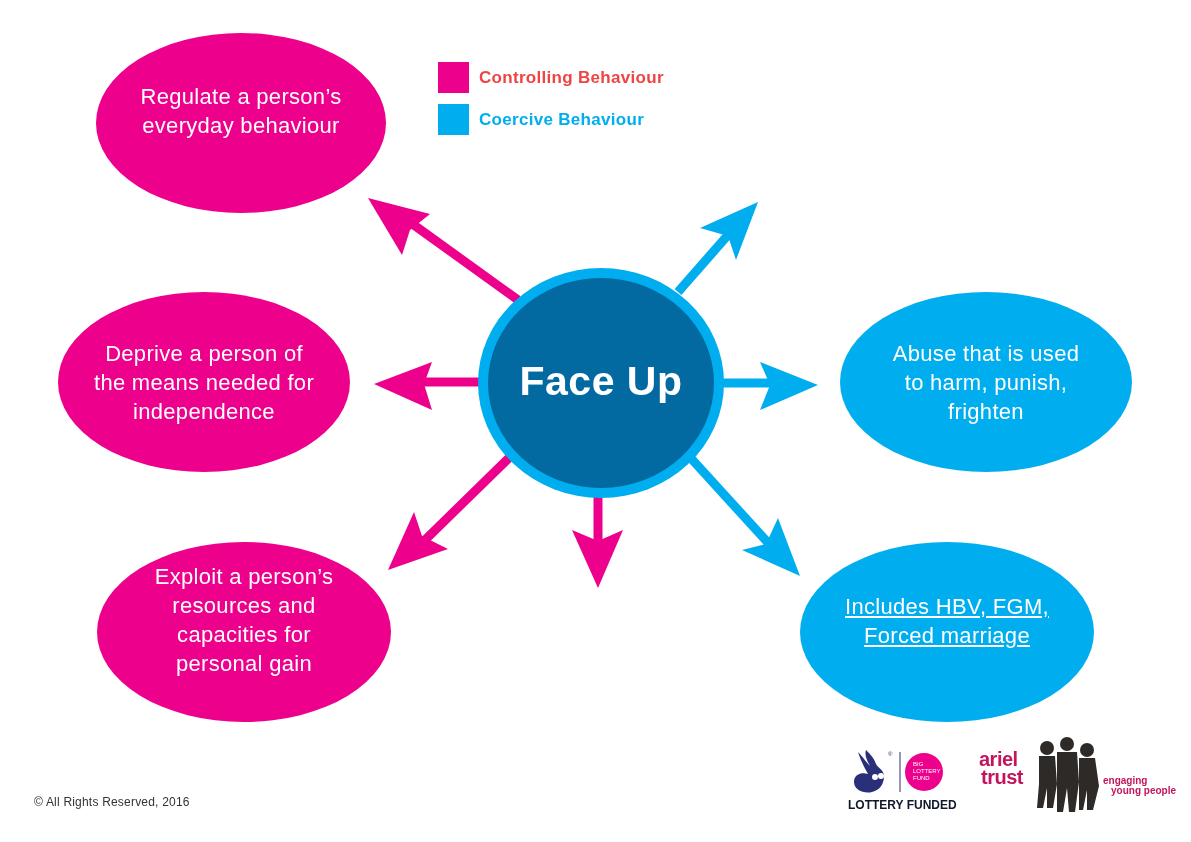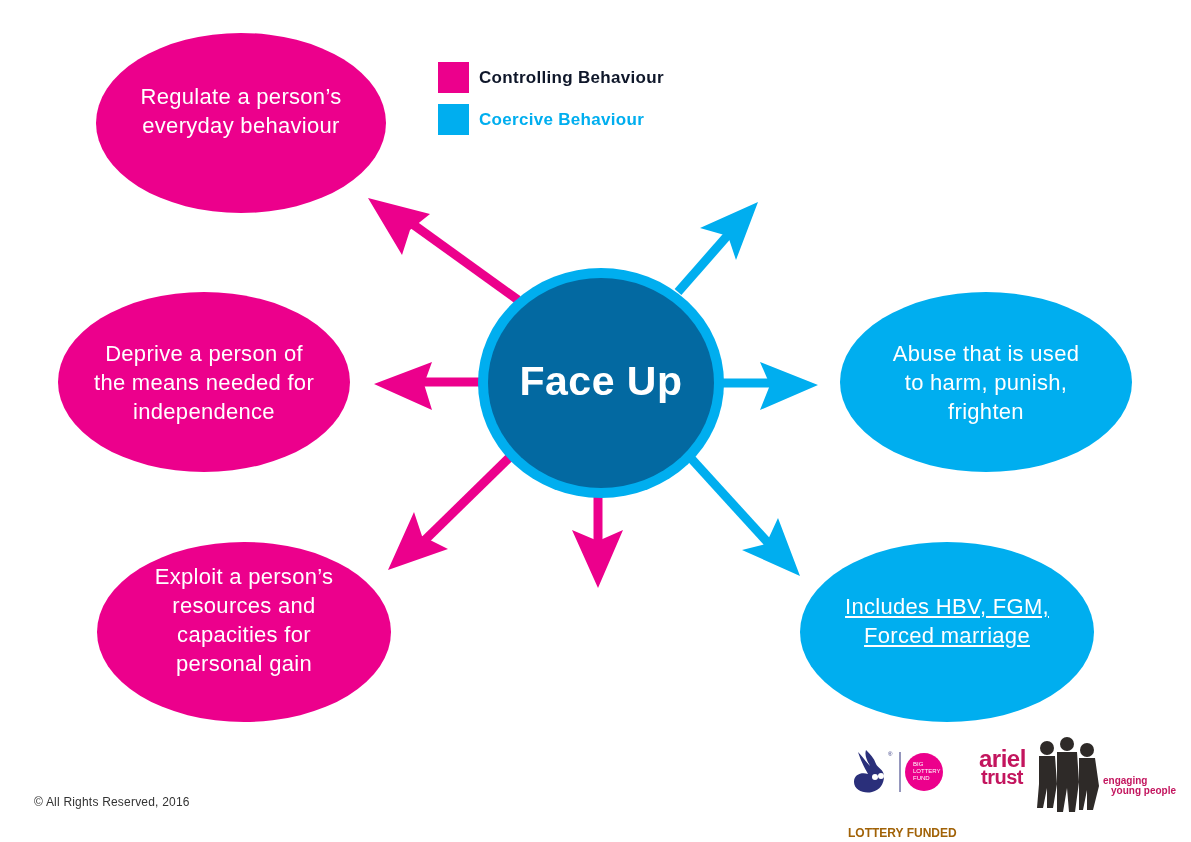--- a/index.html
+++ b/index.html
@@ -99,46 +99,46 @@
 Forced marriage</span>
   </div>
 
   <div id="center-ring"></div>
   <div id="center-node">
     <span id="center-label">Face Up</span>
   </div>
 
   <div class="legend-row" style="top:62px;">
     <div class="legend-swatch" style="background:#ec008c;"></div>
-    <span class="legend-label" style="color:#0f172a;">Controlling Behaviour</span>
+    <span class="legend-label" style="color:#ef4444;">Controlling Behaviour</span>
   </div>
   <div class="legend-row" style="top:104px;">
     <div class="legend-swatch" style="background:#00aeef;"></div>
     <span class="legend-label" style="color:#00aeef;">Coercive Behaviour</span>
   </div>
 
   <div id="copyright">© All Rights Reserved, 2016</div>
 
   <div id="lottery-logo">
     <svg width="110" height="70" style="position:absolute;left:0;top:0;">
       <path d="M10 8 C14 20, 18 26, 20 30 C14 28, 6 30, 6 38 C6 46, 16 50, 24 48 C32 46, 36 40, 36 32 C36 26, 30 24, 28 20 C26 14, 22 10, 18 6 C16 12, 20 18, 22 22 C18 18, 14 12, 10 8 Z" fill="#2a2f7a"></path>
       <circle cx="27" cy="33" r="3" fill="#fff"></circle>
       <circle cx="33" cy="32" r="3" fill="#fff"></circle>
       <text x="40" y="12" font-size="6" fill="#2a2f7a" font-family="Liberation Sans, sans-serif">®</text>
       <line x1="52" y1="8" x2="52" y2="48" stroke="#2a2f7a" stroke-width="1"></line>
       <circle cx="76" cy="28" r="19" fill="#ec008c"></circle>
       <text x="65" y="22" font-size="6" fill="#fff" font-family="Liberation Sans, sans-serif">BIG</text>
       <text x="65" y="29" font-size="6" fill="#fff" font-family="Liberation Sans, sans-serif">LOTTERY</text>
       <text x="65" y="36" font-size="6" fill="#fff" font-family="Liberation Sans, sans-serif">FUND</text>
     </svg>
-    <span class="small" style="left:0;top:54px;font-size:12px;font-weight:bold;color:#a16207;white-space:nowrap;margin-top:28px;">LOTTERY FUNDED</span>
+    <span class="small" style="left:0;top:54px;font-size:12px;font-weight:bold;color:#0f172a;white-space:nowrap;">LOTTERY FUNDED</span>
   </div>
 
   <div id="ariel-logo">
-    <span class="small" style="left:4px;top:14px;font-size:24px;font-weight:bold;color:#c3155e;line-height:18px;letter-spacing:-0.5px;">ariel</span>
+    <span class="small" style="left:4px;top:14px;font-size:20px;font-weight:bold;color:#c3155e;line-height:18px;letter-spacing:-0.5px;">ariel</span>
     <span class="small" style="left:6px;top:32px;font-size:20px;font-weight:bold;color:#c3155e;line-height:18px;letter-spacing:-0.5px;">trust</span>
     <svg width="70" height="78" style="position:absolute;left:58px;top:0;">
       <g fill="#2e2a28">
         <circle cx="14" cy="12" r="7"></circle>
         <path d="M6 20 L22 20 L24 48 L20 72 L14 72 L14 52 L10 72 L4 72 L6 48 Z"></path>
         <circle cx="34" cy="8" r="7"></circle>
         <path d="M24 16 L44 16 L46 46 L42 76 L36 76 L34 52 L30 76 L24 76 L24 46 Z"></path>
         <circle cx="54" cy="14" r="7"></circle>
         <path d="M46 22 L62 22 L66 50 L60 74 L54 74 L54 54 L50 74 L46 74 L46 50 Z"></path>
       </g>

